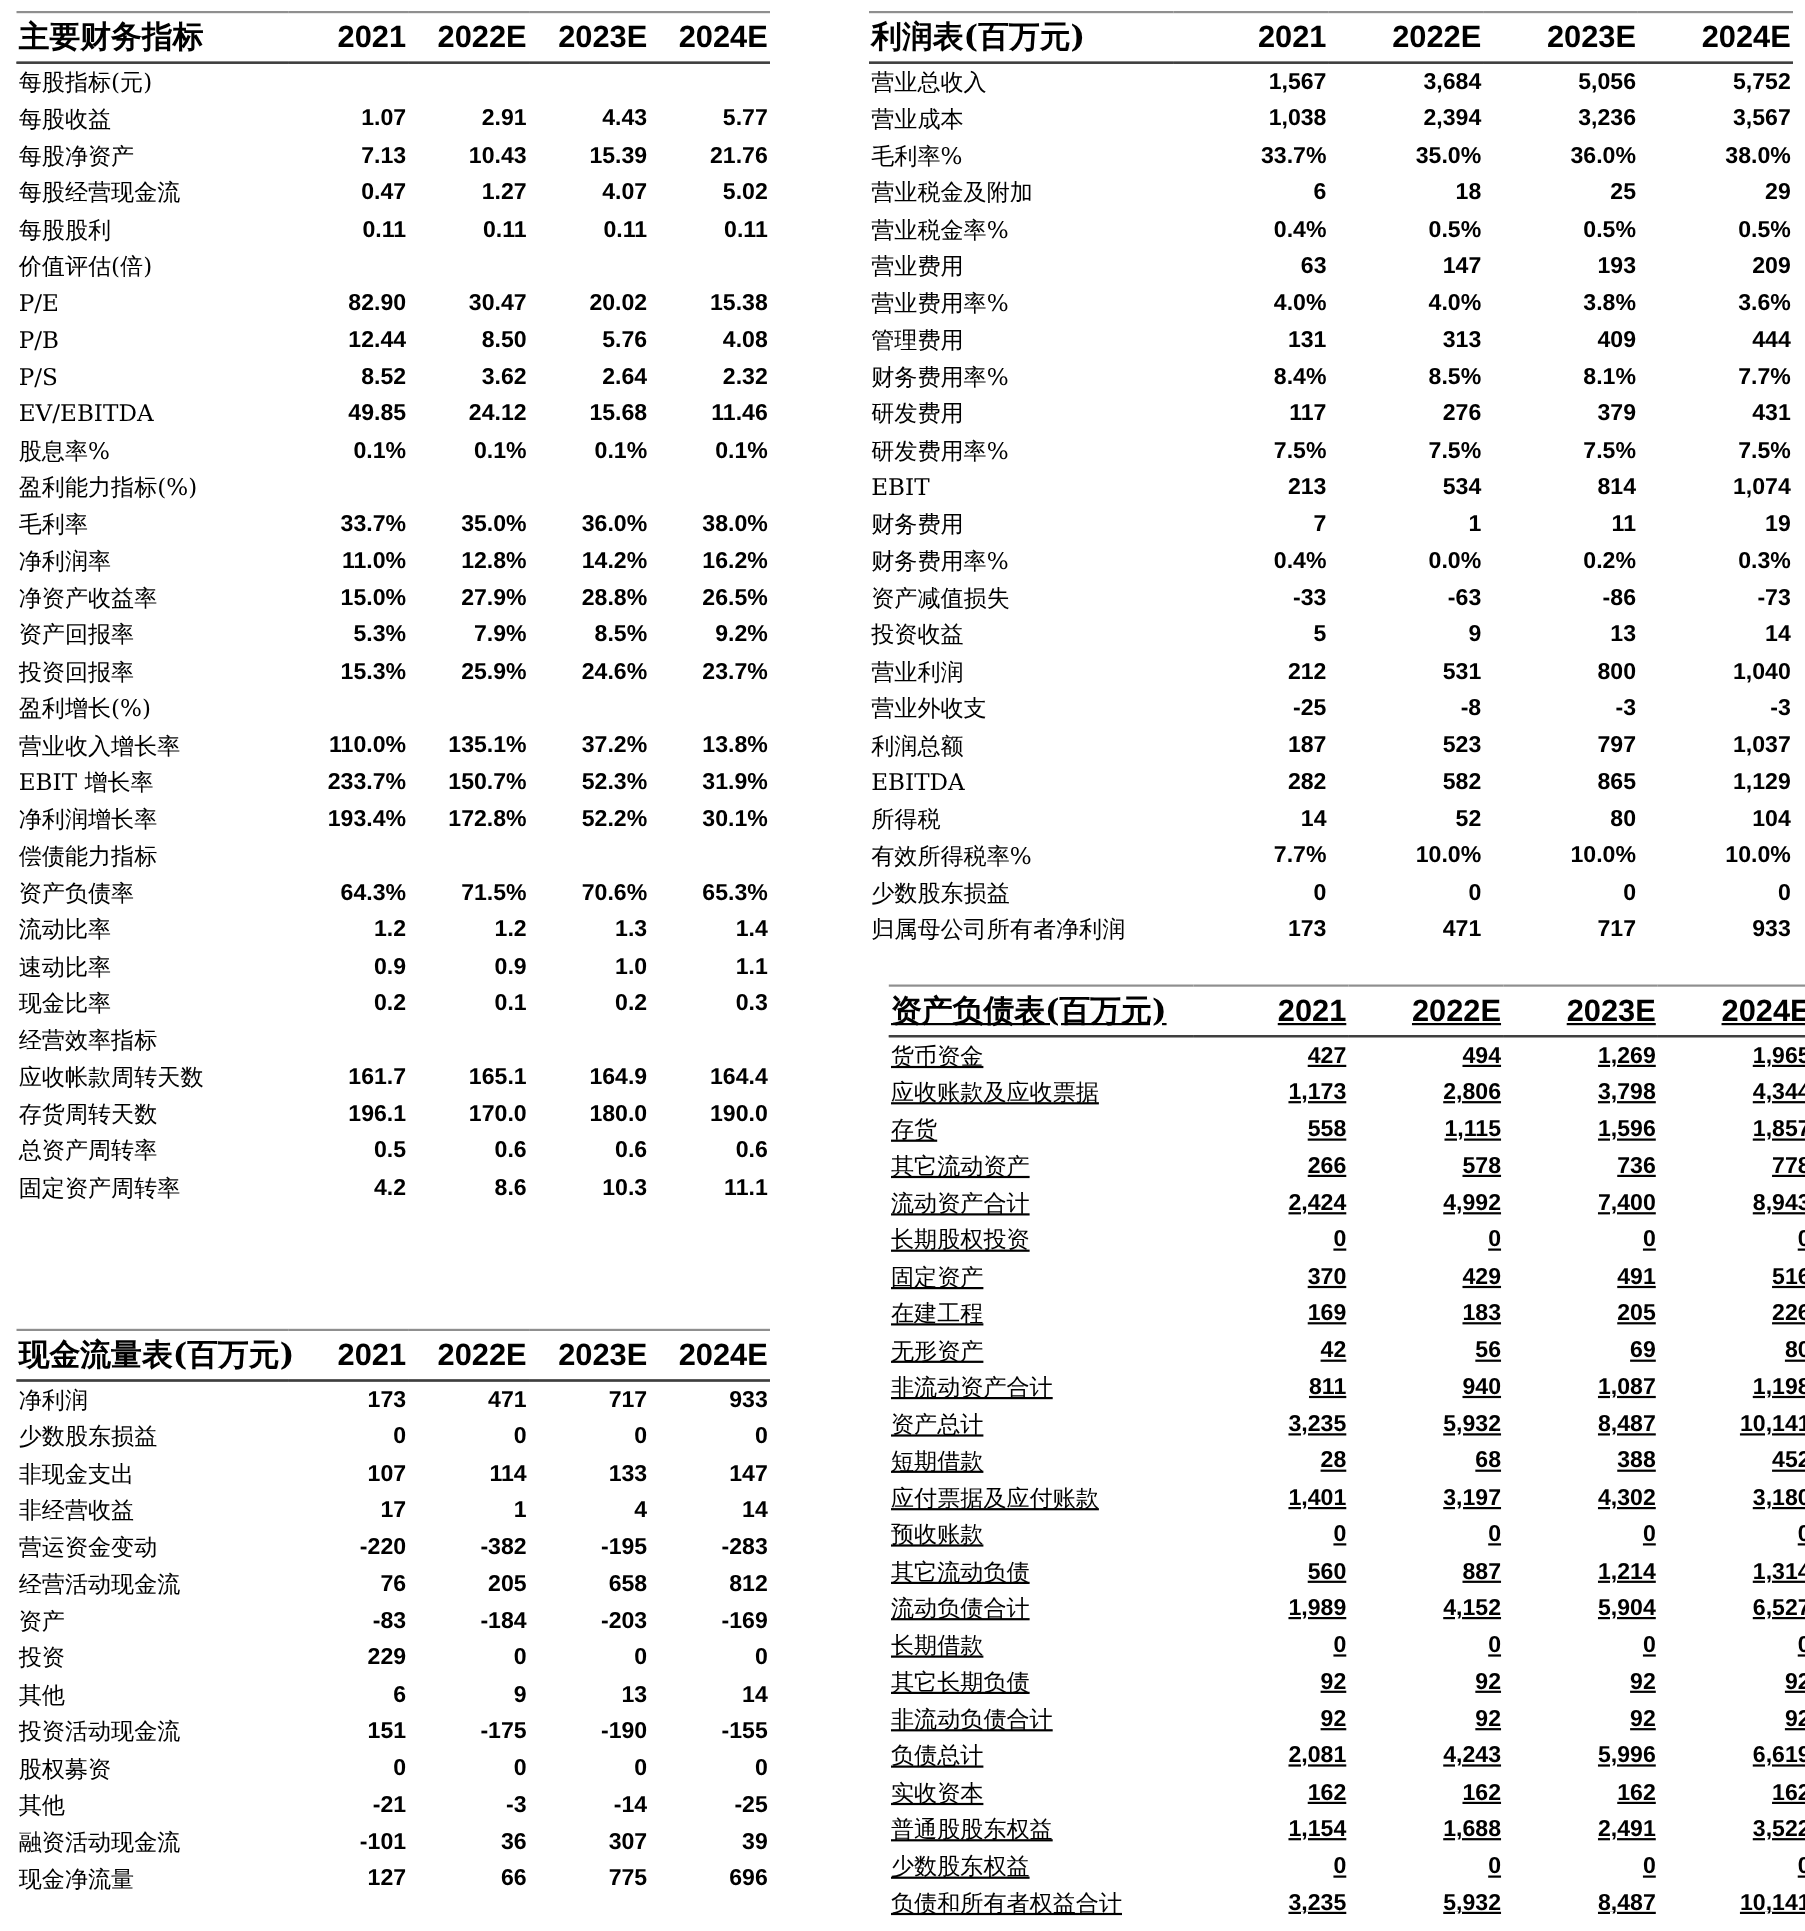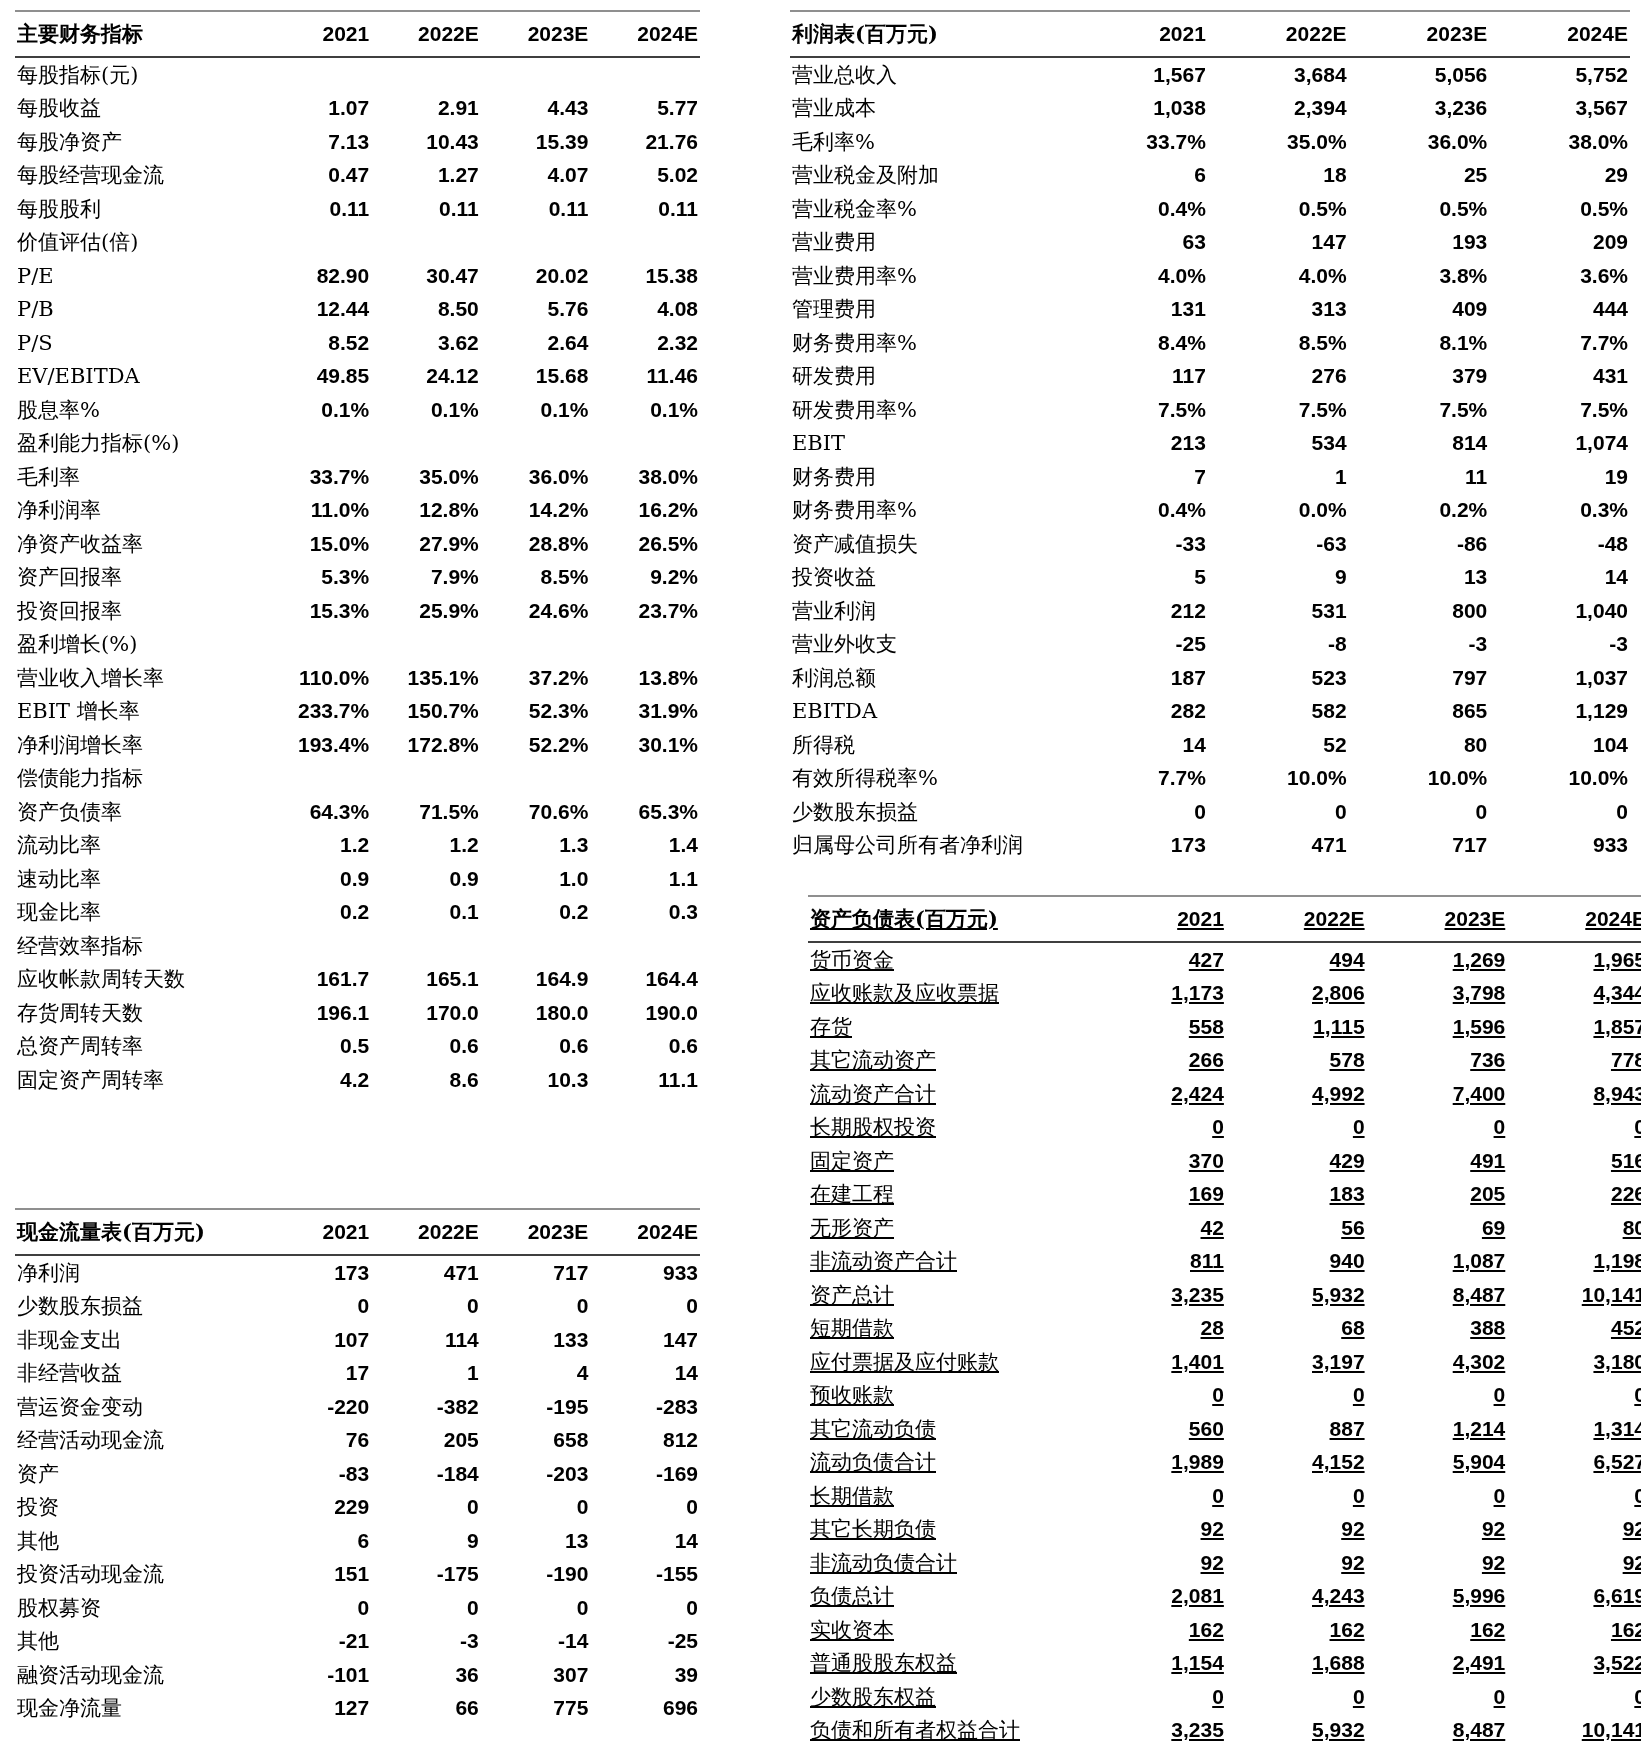--- a/index.html
+++ b/index.html
@@ -19,21 +19,21 @@
   .fin-table {
     position: absolute;
     border-collapse: collapse;
     table-layout: fixed;
   }
   .fin-table th {
     height: 44px;
     padding: 0 2px 0 0;
     border-top: 2px solid #8f8f8f;
     border-bottom: 2.5px solid #3f3f3f;
-    font-size: 21px;
+    font-size: 28px;
     vertical-align: middle;
     white-space: nowrap;
   }
   .fin-table th.title {
     text-align: left;
     font-family: "DejaVu Serif", serif;
     font-weight: bold;
     padding-left: 2px;
   }
   .fin-table th.num-head {
@@ -428,21 +428,21 @@
           <td class="num">0.4%</td>
           <td class="num">0.0%</td>
           <td class="num">0.2%</td>
           <td class="num">0.3%</td>
         </tr>
         <tr>
           <td class="label">资产减值损失</td>
           <td class="num">-33</td>
           <td class="num">-63</td>
           <td class="num">-86</td>
-          <td class="num">-48</td>
+          <td class="num">-73</td>
         </tr>
         <tr>
           <td class="label">投资收益</td>
           <td class="num">5</td>
           <td class="num">9</td>
           <td class="num">13</td>
           <td class="num">14</td>
         </tr>
         <tr>
           <td class="label">营业利润</td>

